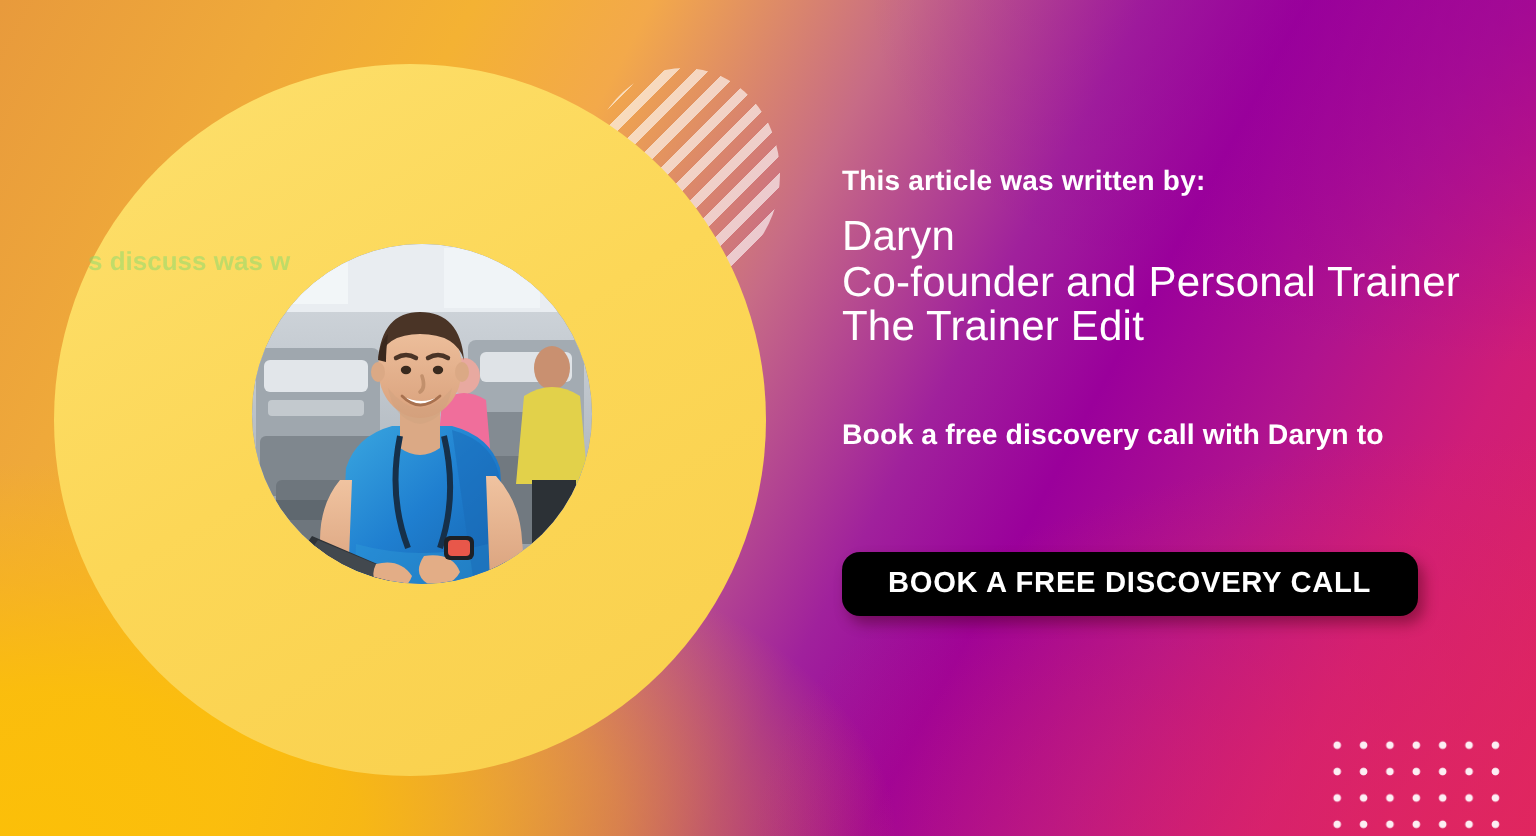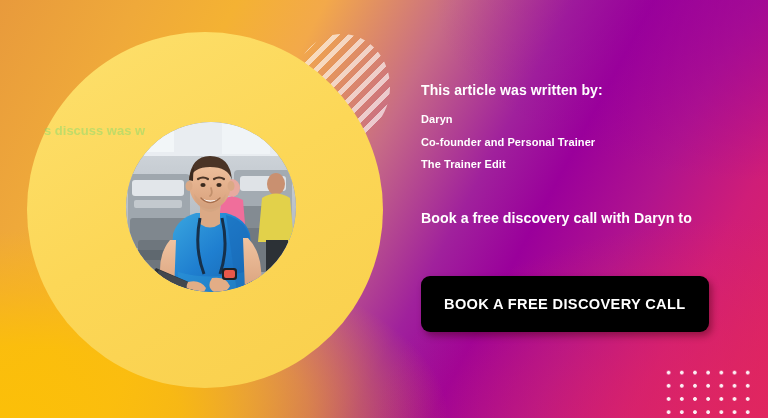--- a/index.html
+++ b/index.html
@@ -100,36 +100,36 @@
   
   #content{
     position:absolute;left:421px;top:0;width:330px;height:418px;
   }
   #intro-line{
     position:absolute;top:59px;left:0;
     font-size:14px;font-weight:700;color:#ffffff;letter-spacing:.1px;margin-top:23px;
   }
   #credit-block{
     position:absolute;top:108px;left:0;
-    font-size:11px;font-weight:700;color:#ffffff;line-height:22.5px;
+    font-size:21px;font-weight:400;color:#ffffff;line-height:22.5px;
     letter-spacing:.1px;
   }
   #credit-block div{white-space:nowrap;}
   #body-copy{
     position:absolute;top:207px;left:0;width:320px;
     font-size:14.2px;font-weight:700;color:#ffffff;line-height:22px;
     letter-spacing:.05px;
   }
   #body-copy div{white-space:nowrap;}
 
   
   #cta-button{
     position:absolute;top:276px;left:0;
     display:flex;align-items:center;justify-content:center;
-    height:56px;padding:0 23px;
+    height:32px;padding:0 23px;
     background:#000000;
     border:none;border-radius:9px;
     box-shadow:3px 4px 7px rgba(60,0,15,.42);
     cursor:pointer;
   }
   #cta-label{
     font-family:"Liberation Sans",sans-serif;
     font-size:14.6px;font-weight:700;color:#ffffff;
     letter-spacing:.35px;white-space:nowrap;
   }

